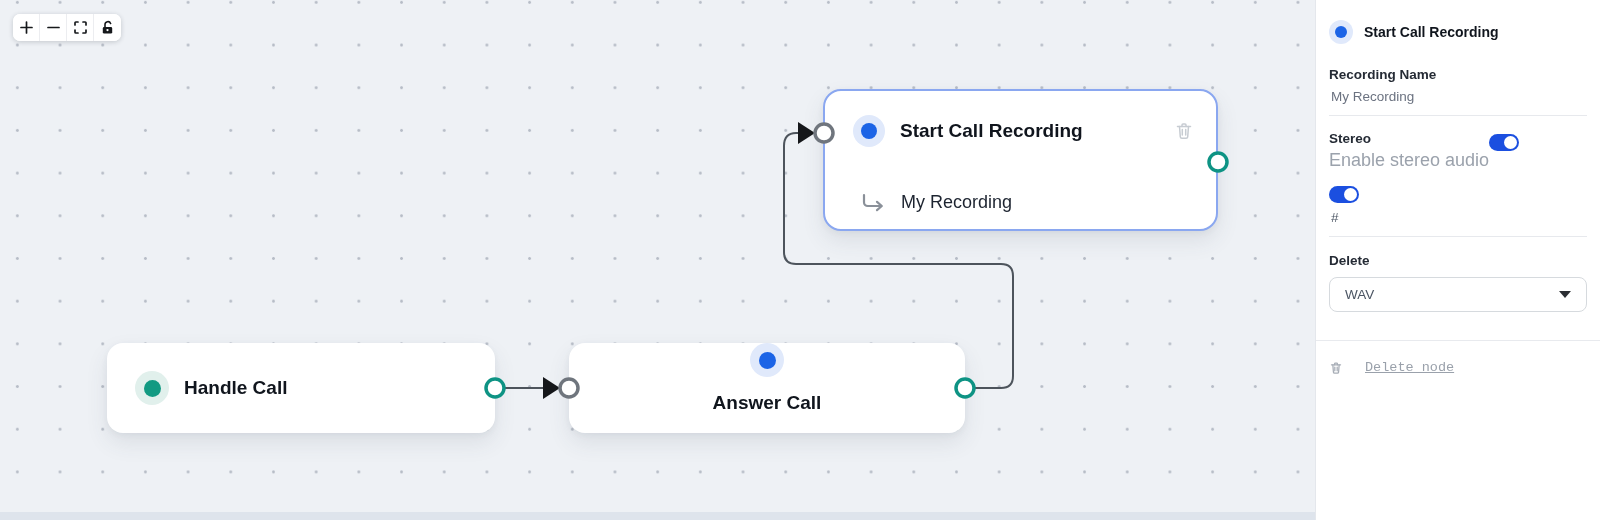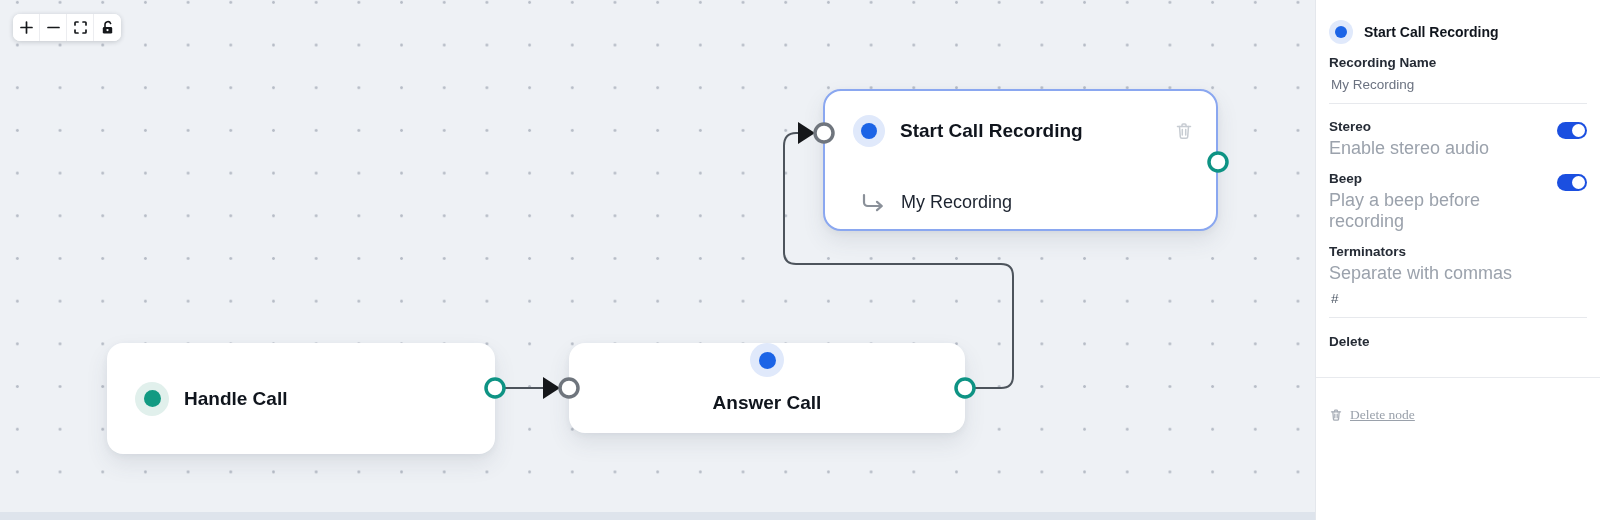--- a/index.html
+++ b/index.html
@@ -70,50 +70,50 @@
   .handle.teal{stroke:#0e9384;}
   .handle.gray{stroke:#6f757d;}
 
   
   .sidebar{
     position:absolute;left:1315px;top:0;width:285px;height:520px;background:#fff;
     border-left:1px solid #e4e7ec;padding:0 13px;box-sizing:border-box;
   }
   .sb-header{display:flex;align-items:center;gap:11px;padding-top:20px;}
   .sb-title{font-size:14px;font-weight:700;color:#10151d;}
-  .sb-label{margin-top:11px;font-size:13.5px;font-weight:600;color:#252b35;}
+  .sb-label{margin-top:23px;font-size:13.5px;font-weight:600;color:#252b35;}
   .sb-input{
     display:block;width:100%;border:none;border-bottom:1px solid #e7e9ed;
     padding:7px 2px 11px;font-size:13.5px;color:#6b7280;outline:none;
     background:transparent;box-sizing:border-box;font-family:inherit;
   }
   .sb-input.dark{color:#4b5563;}
-  .sb-row{display:flex;justify-content:space-between;align-items:flex-start;margin-top:15px;}
+  .sb-row{display:flex;justify-content:flex-start;align-items:flex-start;margin-top:15px;}
   .sb-row.tight{margin-top:12px;}
   .sb-row .sb-label{margin-top:0;}
   .sb-desc{margin-top:4px;font-size:18px;color:#9ba2ac;}
   .toggle{
     margin-top:3px;width:30px;height:17px;border-radius:10px;background:#1b4fe0;
     position:relative;flex:none;cursor:pointer;border:none;padding:0;
   }
   .toggle::after{
     content:"";position:absolute;right:2px;top:2px;width:13px;height:13px;
     border-radius:50%;background:#fff;
   }
   .sb-select{
     margin-top:9px;height:33px;border:1px solid #d6dade;border-radius:8px;
     display:flex;align-items:center;justify-content:space-between;
     padding:0 15px;font-size:13.5px;color:#4b5563;cursor:pointer;background:#fff;
   }
   .caret{width:0;height:0;border-left:6px solid transparent;border-right:6px solid transparent;
          border-top:7px solid #2b2e33;}
   .sb-divider{margin:28px -13px 0;border:none;border-top:1px solid #e8eaee;}
   .delete-row{
-    margin-top:29px;display:flex;align-items:center;gap:7px;color:#9aa1ab;
-    font-size:13.5px;cursor:pointer;background:none;border:none;padding:0;font-family:Liberation Serif, serif;
+    margin-top:19px;display:flex;align-items:center;gap:22px;color:#9aa1ab;
+    font-size:13.5px;cursor:pointer;background:none;border:none;padding:0;font-family:Liberation Mono, monospace;
   }
   .delete-label{text-decoration:underline;}
 </style>
 </head>
 <body>
 
 <div class="app">
 
   <div class="canvas">
 
@@ -135,21 +135,21 @@
       </button>
       <button class="tb-btn">
         <svg width="15" height="15" viewBox="0 0 15 15">
           <path d="M5 7V4.6a2.9 2.9 0 0 1 5.6-1.1" fill="none" stroke="#16181b" stroke-width="1.6" stroke-linecap="round"></path>
           <rect x="2.8" y="7" width="9.4" height="6.6" rx="1.4" fill="#16181b"></rect>
           <circle cx="7.5" cy="10.1" r="1.15" fill="#ffffff"></circle>
         </svg>
       </button>
     </div>
 
-    <div class="node" style="left:107px;top:343px;width:388px;height:111px;">
+    <div class="node" style="left:107px;top:343px;width:388px;height:90px;">
       <span class="halo lg teal">
           <span class="dot teal"></span>
         </span>
       <span class="node-title">Handle Call</span>
     </div>
 
     <div class="node" style="left:569px;top:343px;width:396px;height:90px;flex-direction:column;">
       <span class="halo lg blue">
           <span class="dot blue"></span>
         </span>
@@ -212,36 +212,30 @@
 
     <div class="sb-row">
       <div>
         <div class="sb-label">Stereo</div>
         <div class="sb-desc">Enable stereo audio</div>
       </div>
       <button class="toggle"></button>
     </div>
 
     <div class="sb-row tight">
-      <div>
-        <div class="sb-label">Beep</div>
-        <div class="sb-desc">Play a beep before recording</div>
-      </div>
       <button class="toggle"></button>
     </div>
 
-    <div class="sb-row tight">
-      <div>
-        <div class="sb-label">Terminators</div>
-        <div class="sb-desc">Separate with commas</div>
-      </div>
-    </div>
     <input class="sb-input dark" type="text" value="#" style="">
 
     <div class="sb-label" style="margin-top:16px;">Delete</div>
+    <div class="sb-select">
+      <span>WAV</span>
+      <span class="caret"></span>
+    </div>
 
     <hr class="sb-divider">
 
     <button class="delete-row">
       <svg width="14" height="14" viewBox="0 0 20 20" fill="none" stroke="#a7adb6" stroke-width="1.8" stroke-linecap="round">
         <path d="M3.5 5.5h13"></path>
         <path d="M8 5.5V4a1 1 0 0 1 1-1h2a1 1 0 0 1 1 1v1.5"></path>
         <path d="M5.5 5.5l.8 10.3a1.6 1.6 0 0 0 1.6 1.4h4.2a1.6 1.6 0 0 0 1.6-1.4l.8-10.3"></path>
         <path d="M8.3 8.6v5.4M11.7 8.6v5.4"></path>
       </svg>

